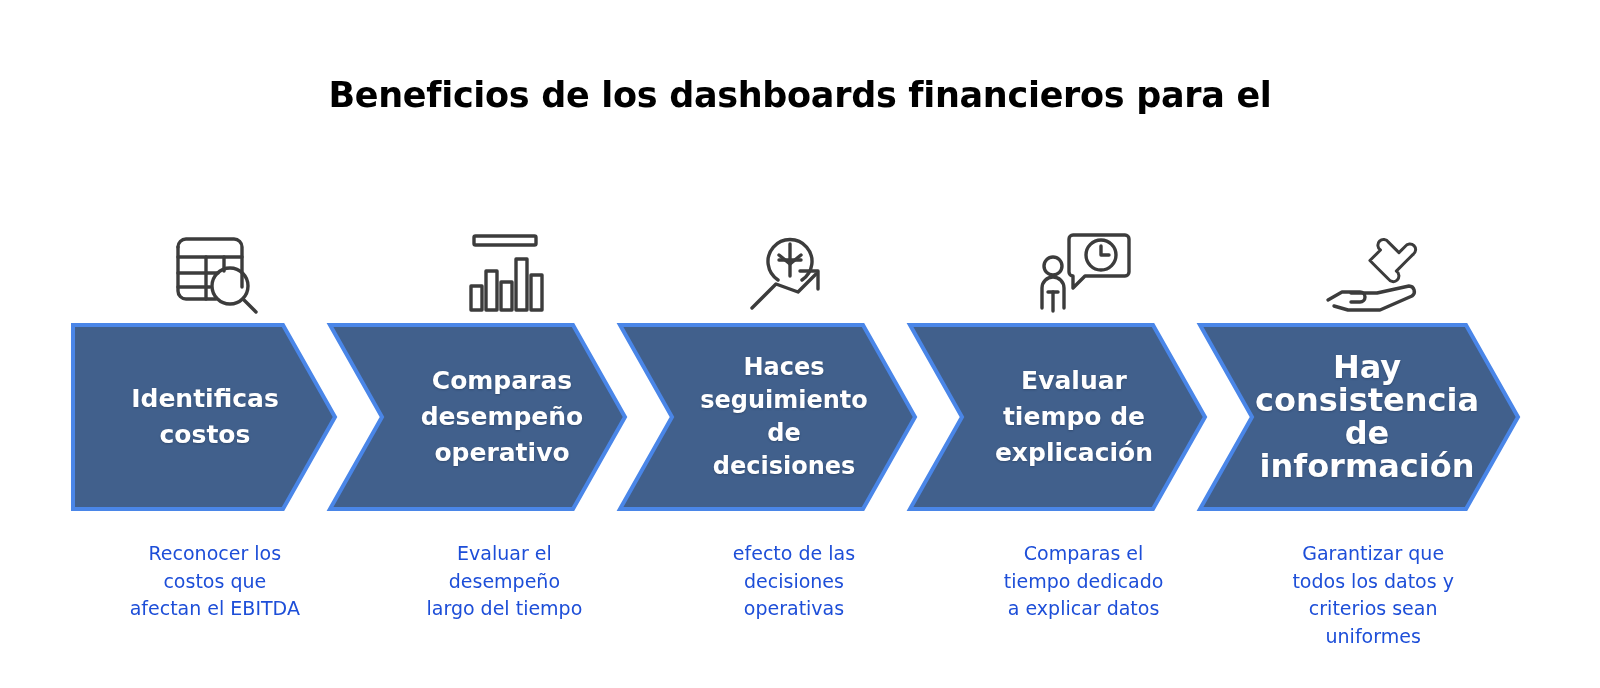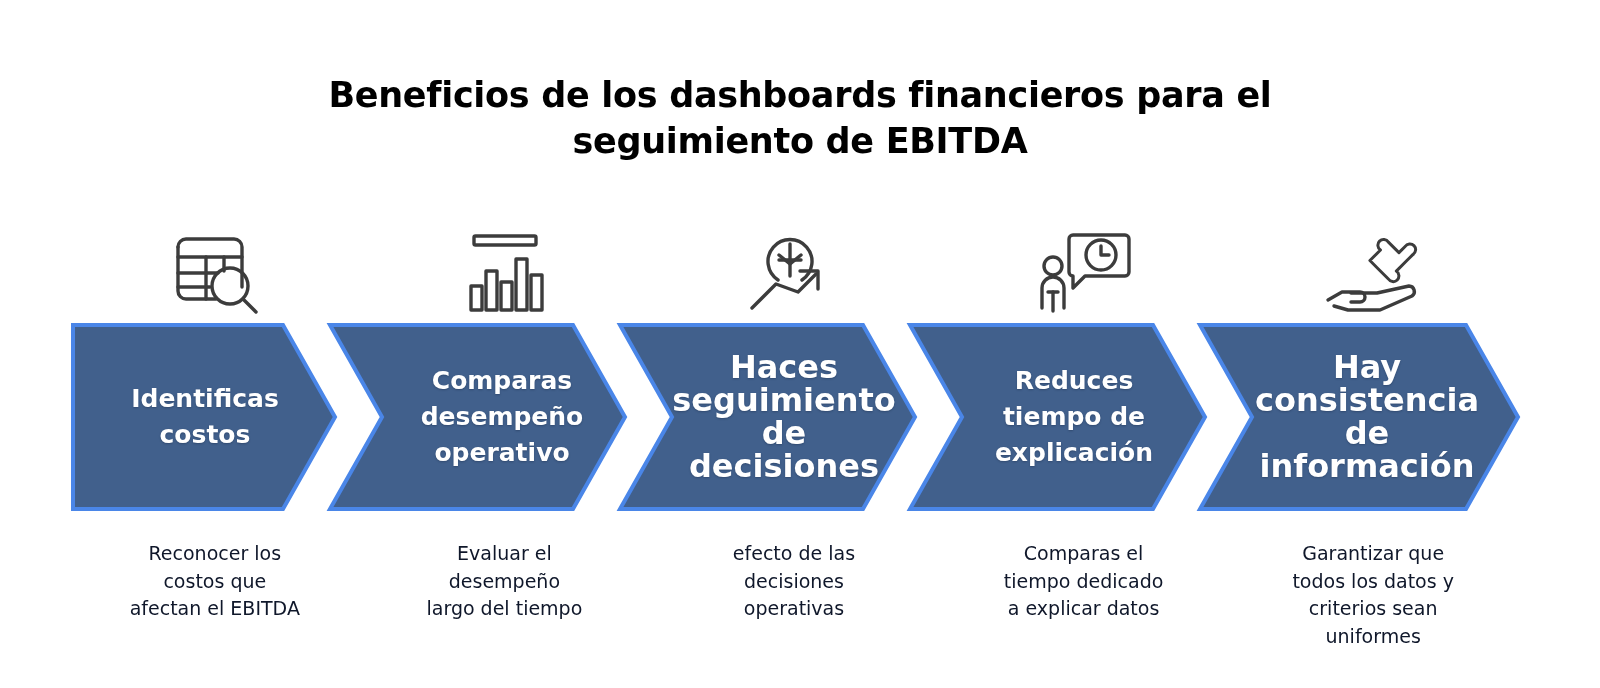--- a/index.html
+++ b/index.html
@@ -98,38 +98,37 @@
   .cap-row {
     position: absolute;
     left: 70px;
     top: 540px;
     width: 1448px;
     display: flex;
   }
   .cap-cell {
     flex: 1 1 0;
     text-align: center;
-    color: #0f172a;
+    color: #1d4ed8;
     font-family: "DejaVu Sans", sans-serif;
     font-weight: 400;
     font-size: 19px;
     line-height: 27.5px;
     padding: 0 6px;
     box-sizing: border-box;
   }
   .cap-cell span { display: block; white-space: nowrap; }
 </style>
 </head>
 <body>
 
 <div id="infographic">
 
   <div class="title">
     <span class="title-line">Beneficios de los dashboards financieros para el</span>
-    <span class="title-line">seguimiento de EBITDA</span>
   </div>
 
   <div class="icon-row">
 
     <div class="icon-cell">
       <span>
         <svg width="94" height="86" viewBox="0 0 94 86" fill="none" stroke="#3C3C3C" stroke-width="3.4" stroke-linecap="round" stroke-linejoin="round">
           <path d="M10 18a8 8 0 0 1 8-8h48a8 8 0 0 1 8 8v40"></path>
           <path d="M10 18v44a8 8 0 0 0 8 8h30"></path>
           <path d="M10 28h64"></path>
@@ -212,29 +211,29 @@
       <span>Identificas</span>
       <span>costos</span>
     </div>
 
     <div class="chev-label" style="left:380px; width:244px;">
       <span>Comparas</span>
       <span>desempeño</span>
       <span>operativo</span>
     </div>
 
-    <div class="chev-label" style="left:662px; width:244px; font-size:32px; line-height:33px;">
+    <div class="chev-label" style="left:662px; width:244px; font-size:24px; line-height:33px;">
       <span>Haces</span>
       <span>seguimiento</span>
       <span>de</span>
       <span>decisiones</span>
     </div>
 
     <div class="chev-label" style="left:952px; width:244px;">
-      <span>Reduces</span>
+      <span>Evaluar</span>
       <span>tiempo de</span>
       <span>explicación</span>
     </div>
 
     <div class="chev-label" style="left:1242px; width:250px; font-size:32px; line-height:33px;">
       <span>Hay</span>
       <span>consistencia</span>
       <span>de</span>
       <span>información</span>
     </div>

